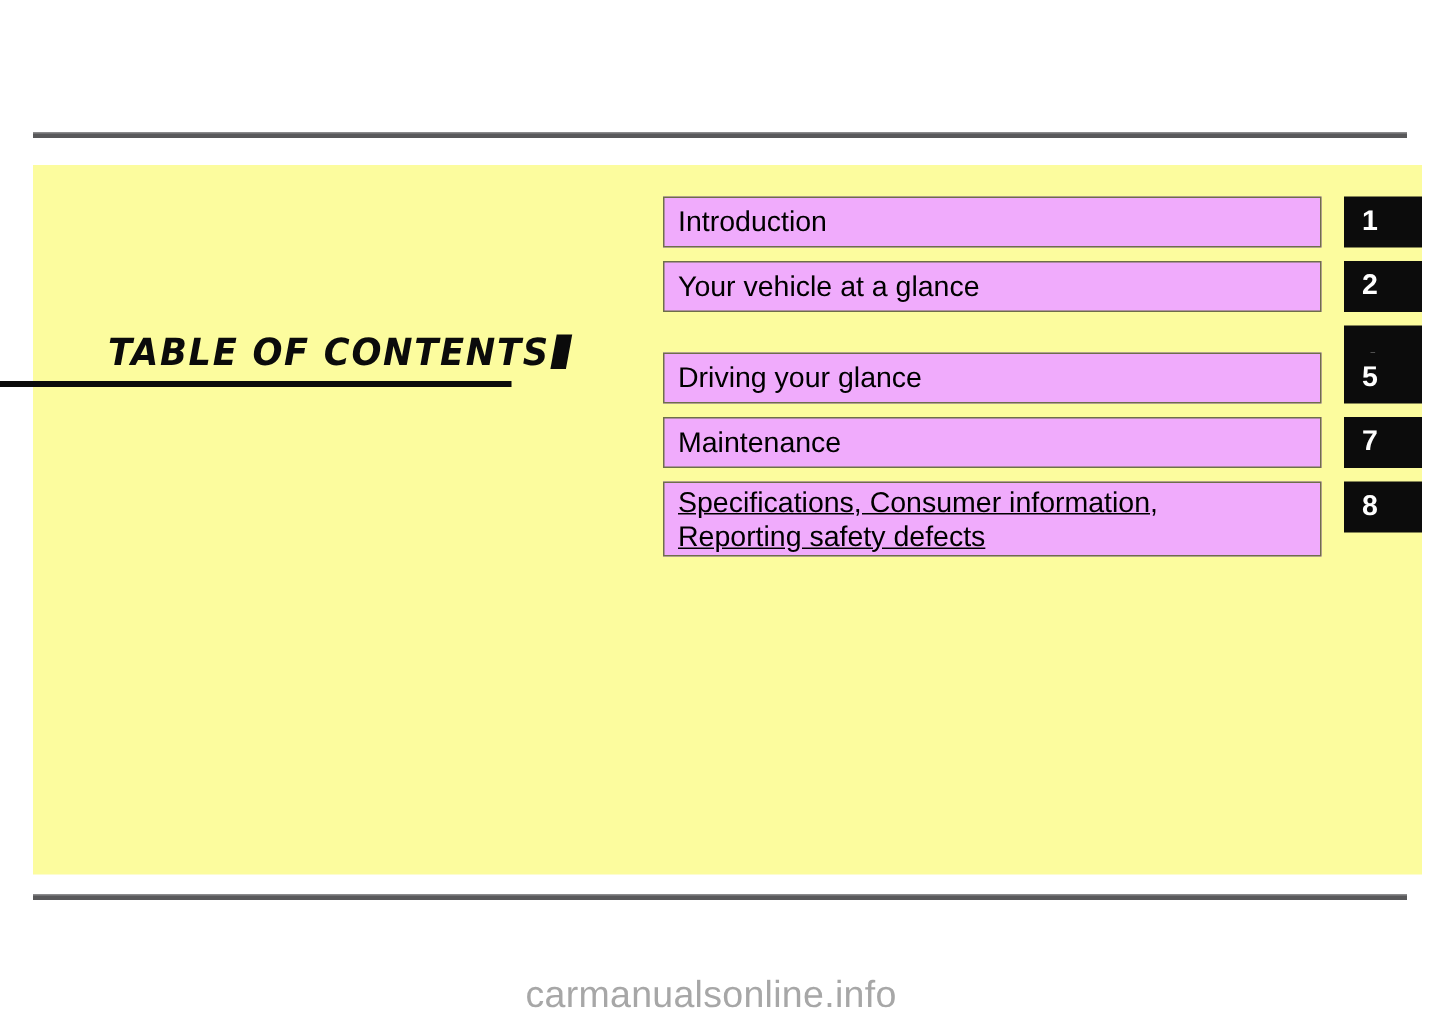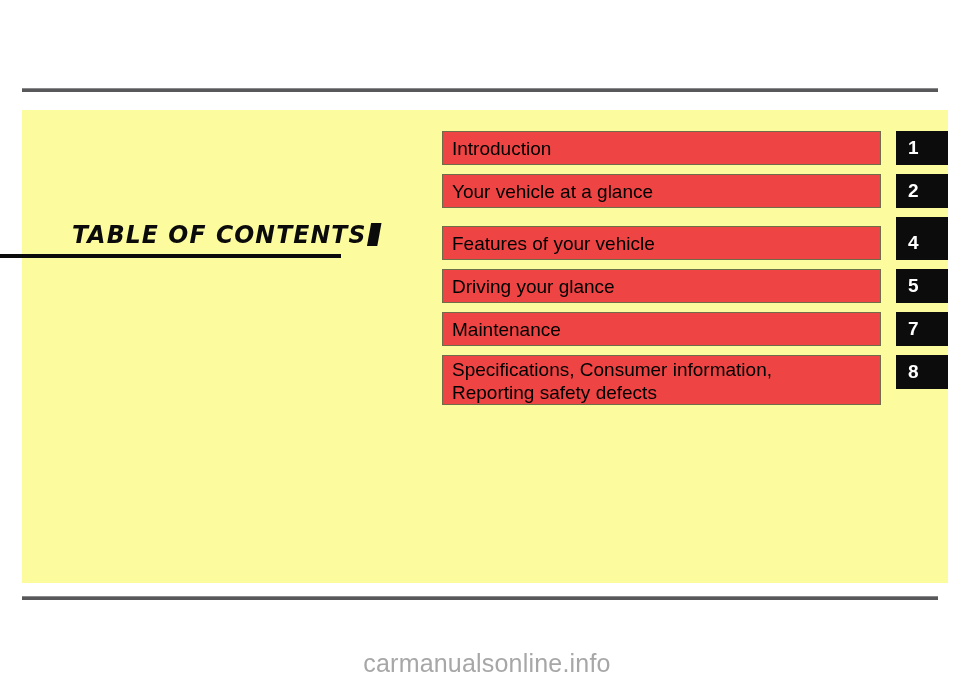--- a/index.html
+++ b/index.html
@@ -90,32 +90,33 @@
     position: relative;
     display: flex;
     align-items: stretch;
     margin-bottom: 9px;
   }
   .toc-label {
     box-sizing: border-box;
     width: 439px;
     min-height: 34px;
     border: 1px solid #6e6e4a;
-    background: #ef4444;
+    background: #f0abfc;
     display: flex;
     align-items: center;
     padding: 0 0 0 9px;
     font-size: 19px;
     line-height: 23px;
     color: #000000;
   }
   .toc-label.two-line {
     min-height: 50px;
     align-items: center;
     padding-top: 1px;
+    text-decoration: underline;
   }
   .toc-label .lines {
     display: block;
   }
   .toc-label .lines span { display: block; }
 
   .toc-tab {
     box-sizing: border-box;
     position: absolute;
     left: 454px;
@@ -135,21 +136,21 @@
   .toc-tab.serif {
     font-family: "Liberation Serif", serif;
     font-weight: 700;
     font-size: 20px;
     padding-left: 13px;
   }
 
   
   .watermark {
     position: absolute;
-    left: 15px;
+    left: 2px;
     top: 649px;
     width: 944px;
     text-align: center;
     font-size: 25px;
     color: #a7a7a7;
     letter-spacing: 0.2px;
   }
 </style>
 </head>
 <body>
@@ -183,25 +184,20 @@
       <div class="toc-tab">
         <span>2</span>
       </div>
     </div>
     <div class="toc-row">
       <div class="toc-tab">
         <span>3</span>
       </div>
     </div>
     <div class="toc-row">
-      <div class="toc-label">
-        <span class="lines">
-          <span>Features of your vehicle</span>
-        </span>
-      </div>
       <div class="toc-tab">
         <span>4</span>
       </div>
     </div>
     <div class="toc-row">
       <div class="toc-label">
         <span class="lines">
           <span>Driving your glance</span>
         </span>
       </div>

